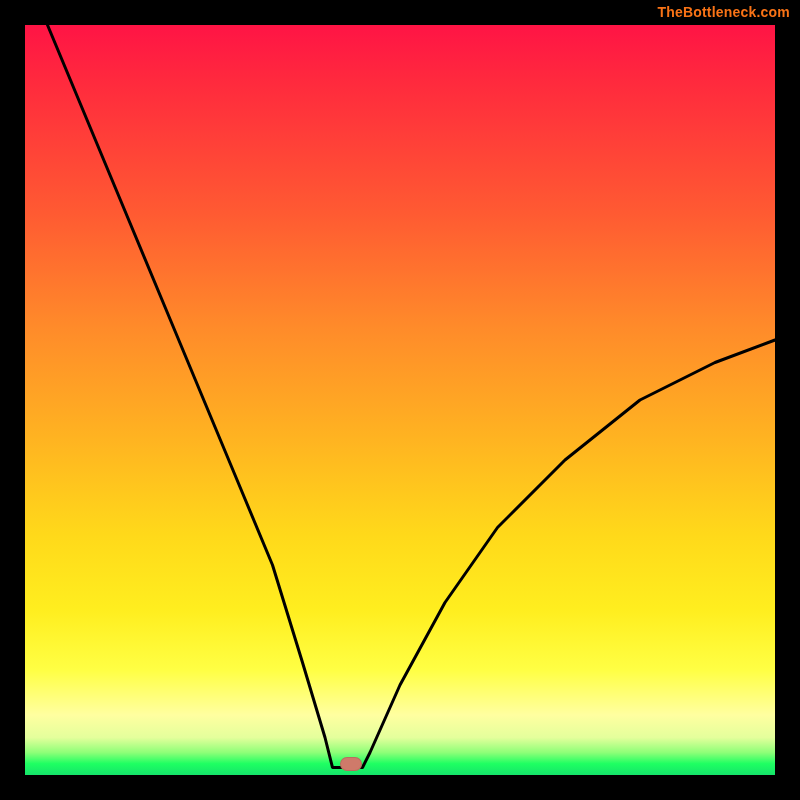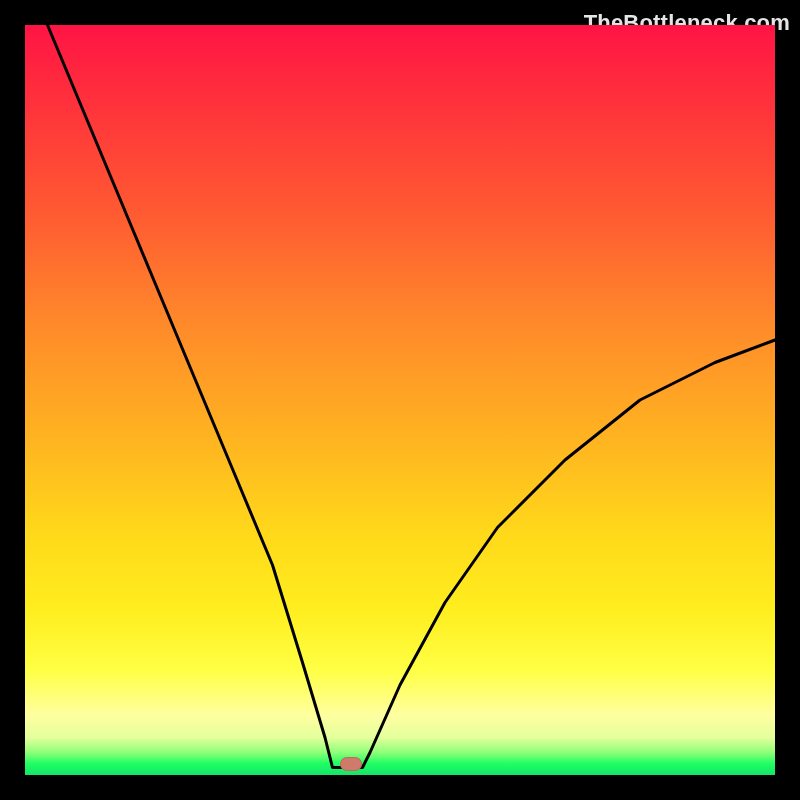--- a/index.html
+++ b/index.html
@@ -12,24 +12,24 @@
     font-family: Arial, Helvetica, sans-serif;
   }
   .frame {
     position: relative;
     width: 800px;
     height: 800px;
     background: #000;
   }
   .watermark {
     position: absolute;
-    top: 10px;
+    top: 4px;
     right: 10px;
-    color: #e5e5e5;
-    font-size: 22px;
+    color: #f97316;
+    font-size: 14px;
     font-weight: 600;
     letter-spacing: 0.2px;
     user-select: none;
   }
   .plot {
     position: absolute;
     left: 25px;
     top: 25px;
     width: 750px;
     height: 750px;

